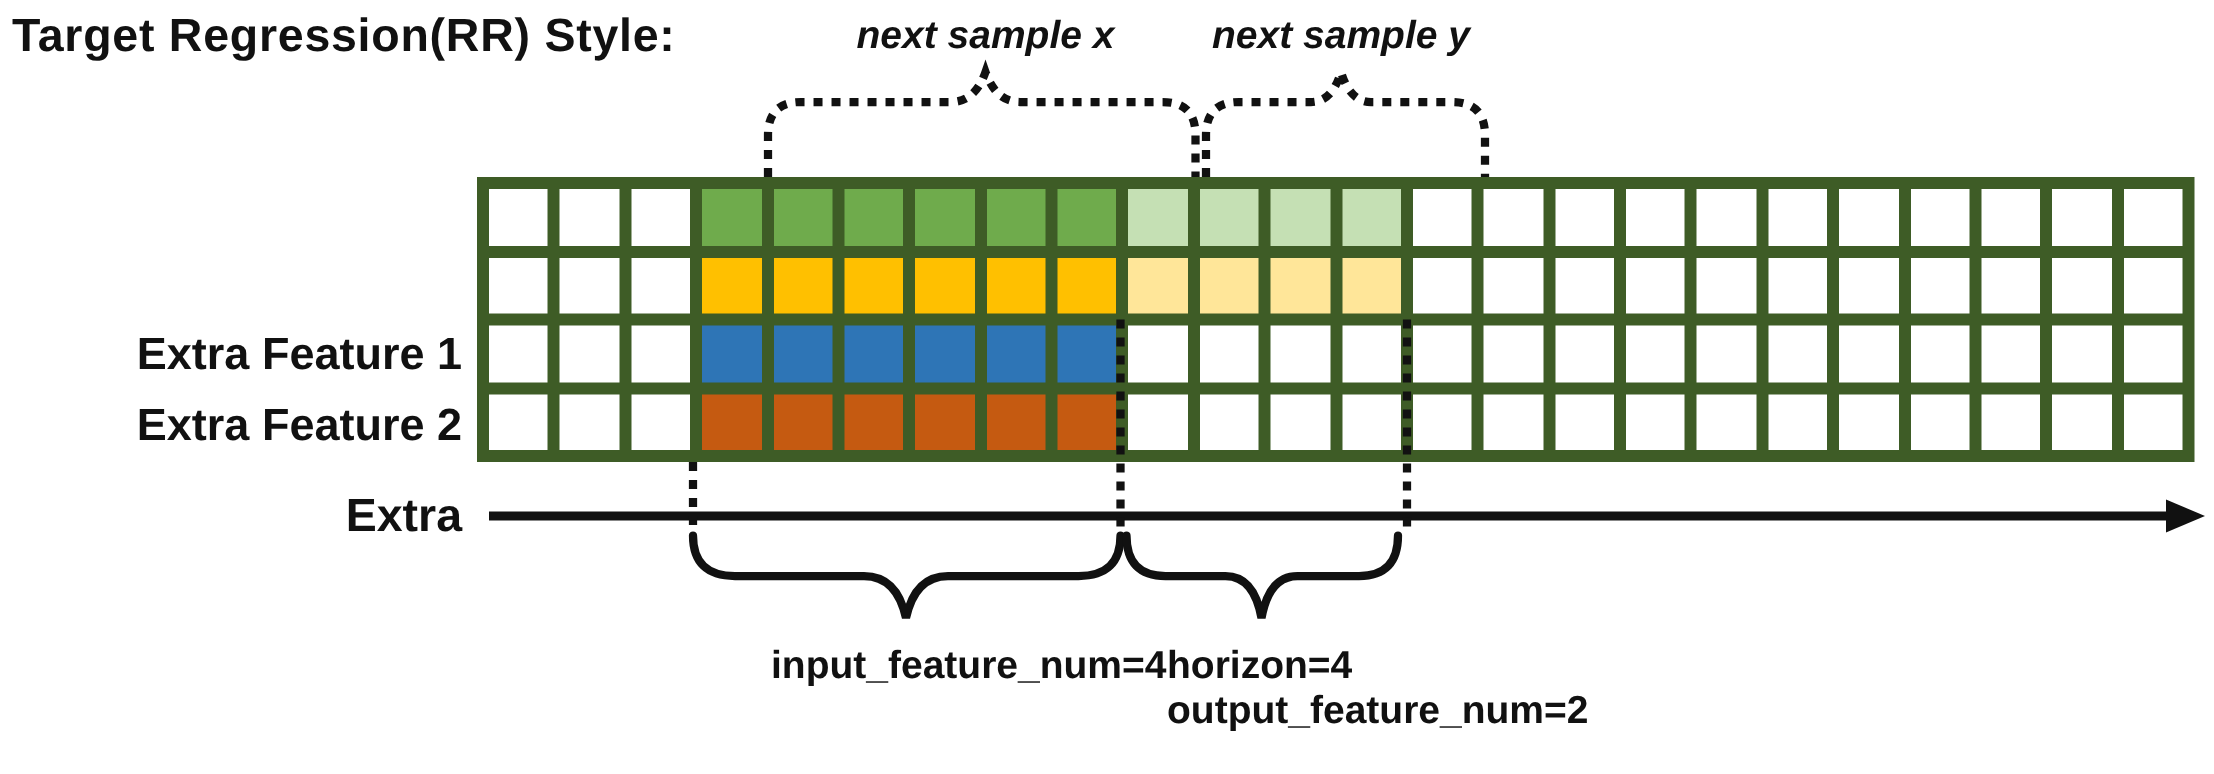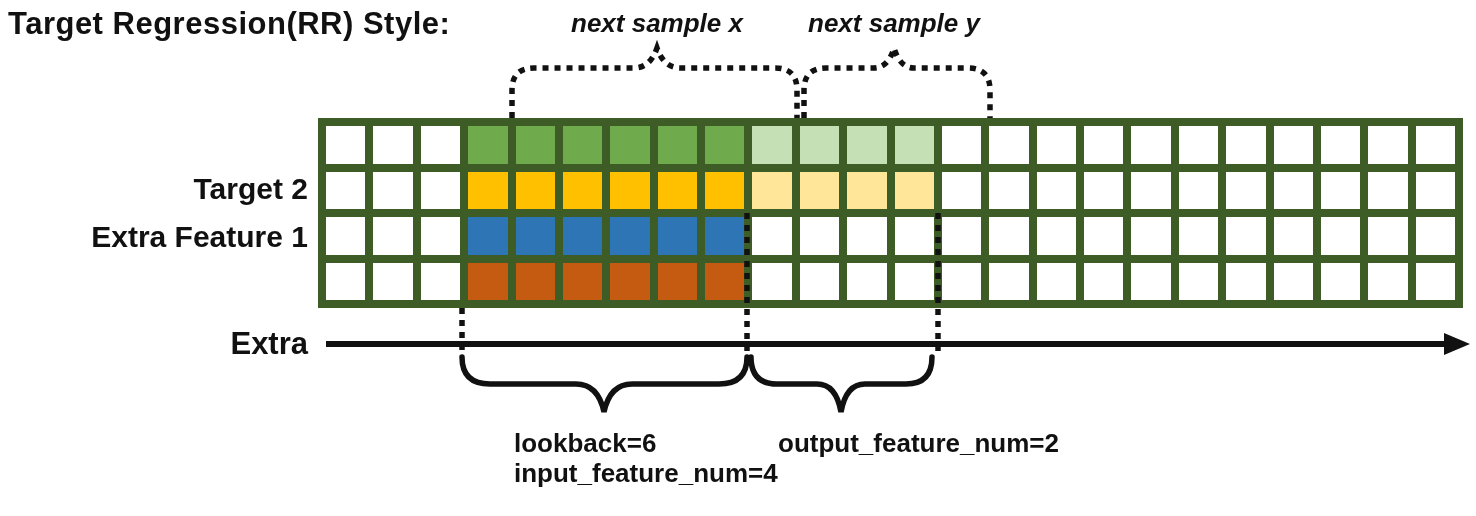--- a/index.html
+++ b/index.html
@@ -53,22 +53,22 @@
 </head>
 <body>
 
 <div class="canvas">
 
   <div class="title">Target Regression(RR) Style:</div>
 
   <div class="annot next-y">next sample y</div>
   <div class="annot next-x">next sample x</div>
 
-  <div class="row-label" style="top:165px">Target 2</div>
   <div class="row-label" style="top:213px">Extra Feature 1</div>
+  <div class="row-label" style="top:260px">Extra Feature 2</div>
 
   <div class="grid" style="background: rgb(62, 92, 38);">
       <div class="cell" style="background: rgb(255, 255, 255);"></div>
       <div class="cell" style="background: rgb(255, 255, 255);"></div>
       <div class="cell" style="background: rgb(255, 255, 255);"></div>
       <div class="cell" style="background: rgb(111, 171, 76);"></div>
       <div class="cell" style="background: rgb(111, 171, 76);"></div>
       <div class="cell" style="background: rgb(111, 171, 76);"></div>
       <div class="cell" style="background: rgb(111, 171, 76);"></div>
       <div class="cell" style="background: rgb(111, 171, 76);"></div>
@@ -178,20 +178,20 @@
     <line x1="462" y1="308" x2="462" y2="356" stroke="#111" stroke-width="5.5" stroke-dasharray="6 6"></line>
     <line x1="747" y1="213" x2="747" y2="356" stroke="#111" stroke-width="5.5" stroke-dasharray="6 6"></line>
     <line x1="938" y1="213" x2="938" y2="356" stroke="#111" stroke-width="5.5" stroke-dasharray="6 6"></line>
 
     <path d="M 462,357 Q 462,384 490,384 L 576,384 Q 598,384 604,412 Q 610,384 632,384 L 719,384 Q 747,384 747,357" fill="none" stroke="#111" stroke-width="5.5" stroke-linecap="round"></path>
 
     <path d="M 751,357 Q 751,384 777,384 L 817,384 Q 836,384 841,412 Q 846,384 865,384 L 906,384 Q 932,384 932,357" fill="none" stroke="#111" stroke-width="5.5" stroke-linecap="round"></path>
   </svg>
 
   <div class="caption input">
-    <div>lookback=6</div>
     <div>input_feature_num=4</div>
   </div>
   <div class="caption output">
+    <div>horizon=4</div>
     <div>output_feature_num=2</div>
   </div>
 
 </div>
 
 </body></html>

